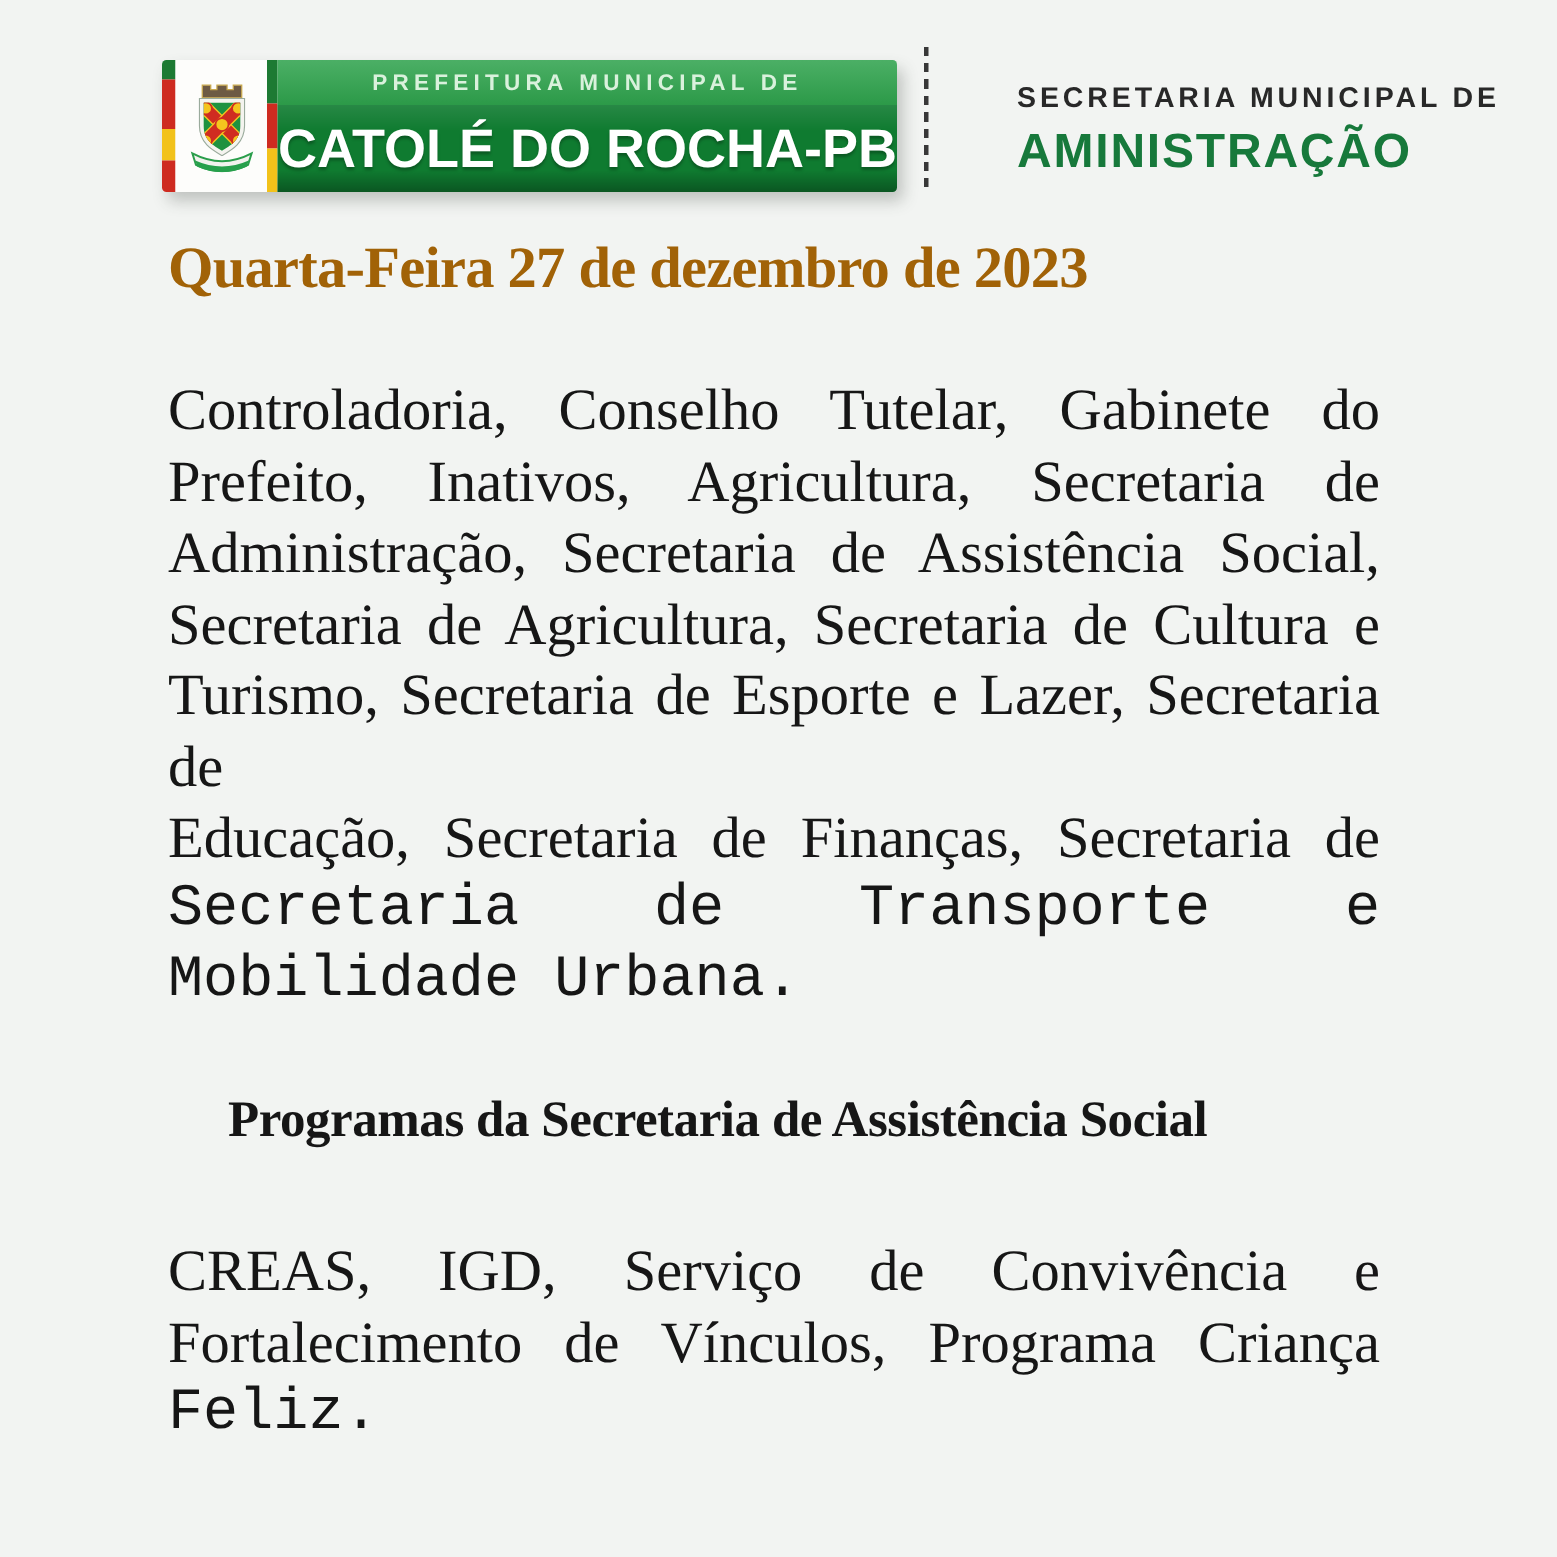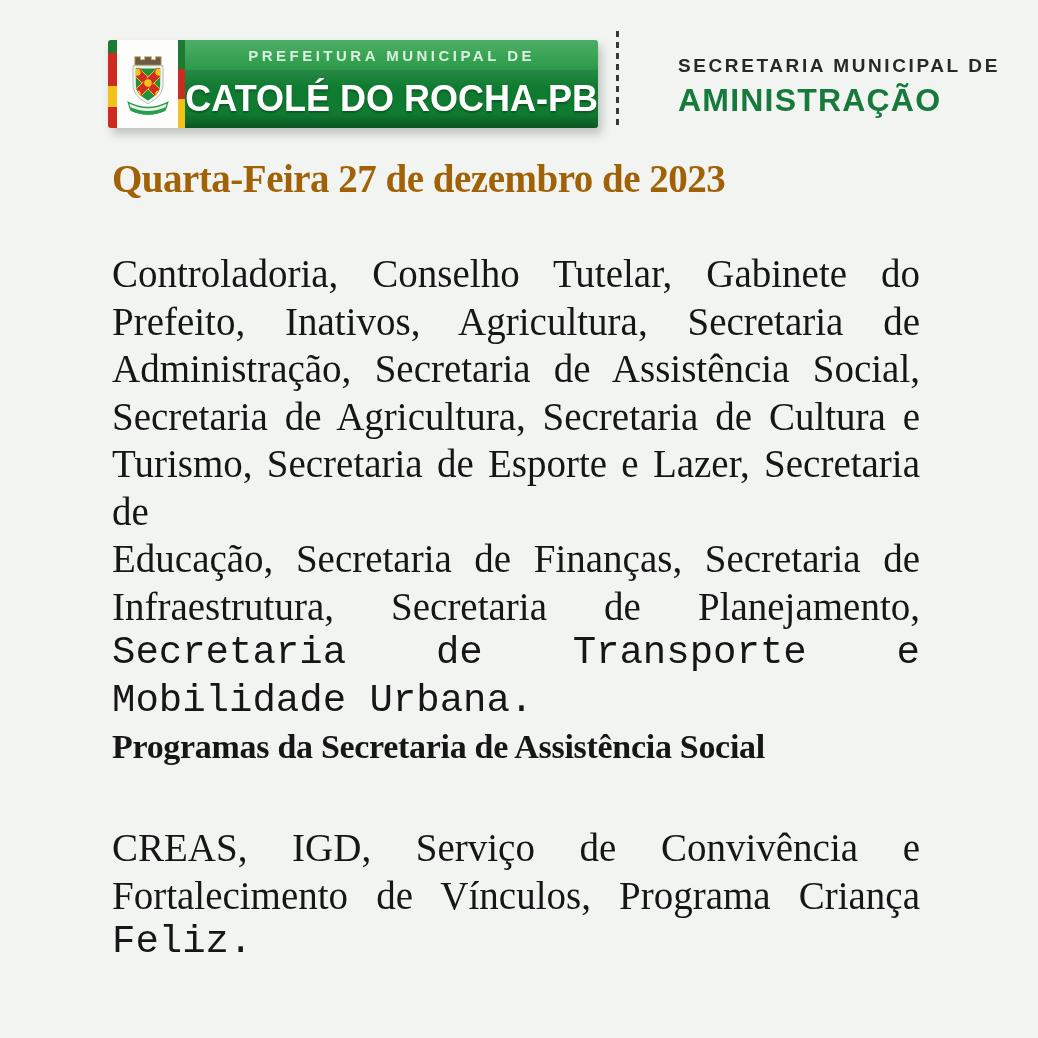--- a/index.html
+++ b/index.html
@@ -113,24 +113,23 @@
 
   <h1 class="content h-serif date-heading" style="color: #a16207;">Quarta-Feira 27 de dezembro de 2023</h1>
 
   <div class="content para departments-para" style="color: rgb(22, 22, 22);">
       <div class="jline">Controladoria, Conselho Tutelar, Gabinete do</div>
       <div class="jline">Prefeito, Inativos, Agricultura, Secretaria de</div>
       <div class="jline">Administração, Secretaria de Assistência Social,</div>
       <div class="jline">Secretaria de Agricultura, Secretaria de Cultura e</div>
       <div class="jline">Turismo, Secretaria de Esporte e Lazer, Secretaria de</div>
       <div class="jline">Educação, Secretaria de Finanças, Secretaria de</div>
-      <div class="jline">Infraestrutura, Secretaria de Planejamento,</div>
       <div class="jline">Secretaria de Transporte e Mobilidade Urbana.</div>
     </div>
 
-  <h2 class="content h-serif programs-heading" style="color: rgb(22, 22, 22);">Programas da Secretaria de Assistência Social</h2>
+  <h2 class="content h-serif programs-heading" style="color: rgb(22, 22, 22); margin-left: 40px;">Programas da Secretaria de Assistência Social</h2>
 
   <div class="content para programs-para" style="color: rgb(22, 22, 22);">
       <div class="jline">CREAS, IGD, Serviço de Convivência e</div>
       <div class="jline">Fortalecimento de Vínculos, Programa Criança</div>
       <div class="jline">Feliz.</div>
     </div>
 </div>
 
 </body></html>

